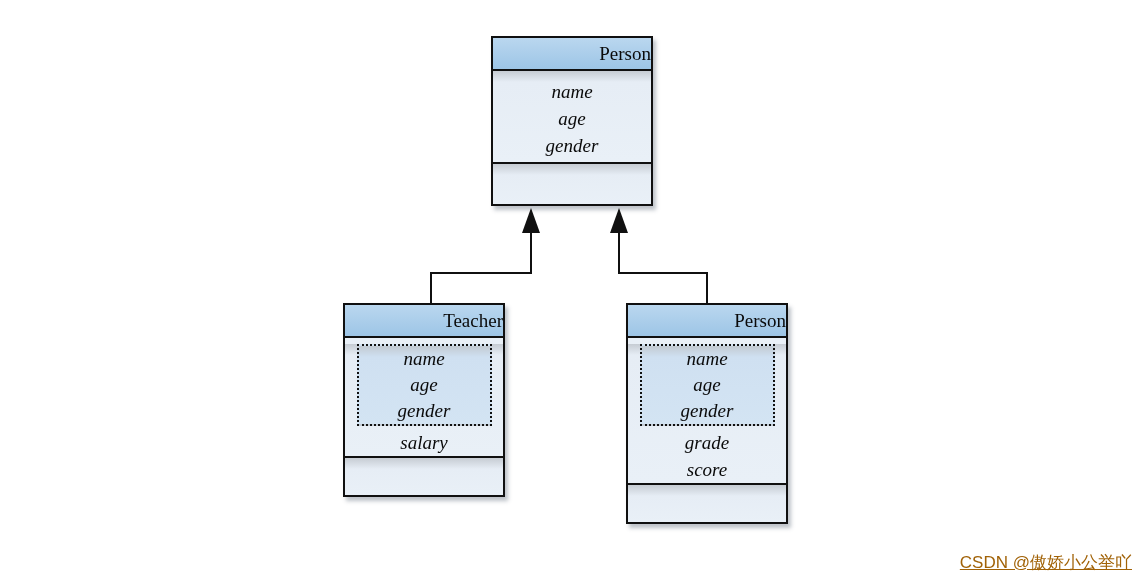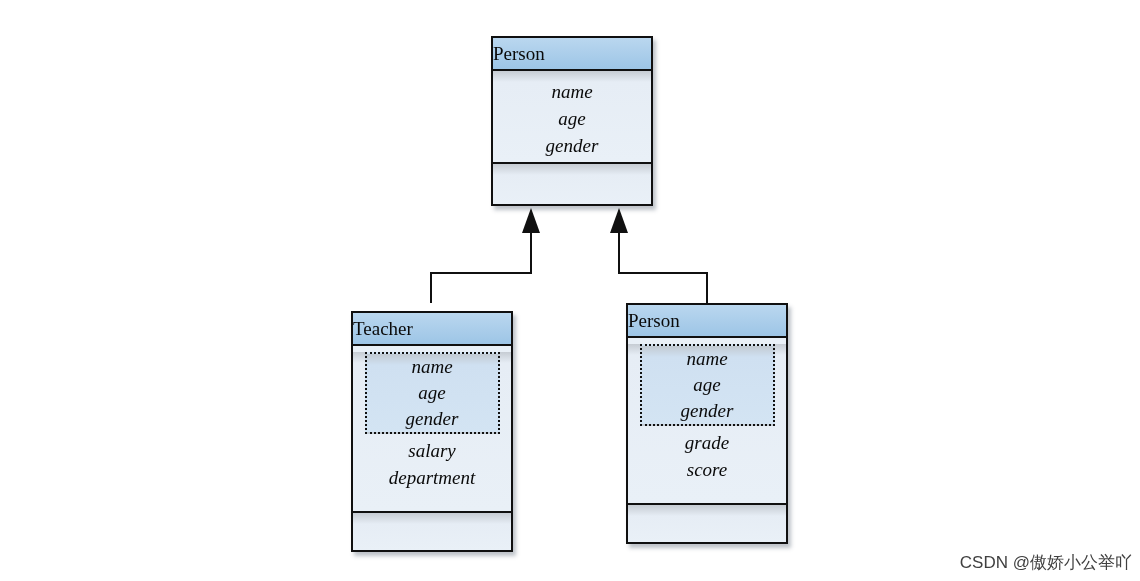--- a/index.html
+++ b/index.html
@@ -7,80 +7,80 @@
     position:relative;width:1140px;height:581px;background:#ffffff;overflow:hidden;
     font-family:"Liberation Serif", serif;color:#0a0a0a;
   }
   .uml-class{
     position:absolute;width:158px;border:2px solid #101010;background:#e9f0f7;
     box-shadow:3px 4px 4px rgba(110,122,136,0.45);
   }
   .uml-header{
     height:31px;line-height:31px;border-bottom:2px solid #101010;
     background:linear-gradient(to bottom,#bad7ef 0%,#9dc5e6 100%);
-    text-align:left;font-size:19px;
+    text-align:right;font-size:19px;
   }
   .uml-attrs{
     border-bottom:2px solid #101010;text-align:center;font-size:19px;
     background:linear-gradient(to bottom,#c6ccd3 0px,#e6edf5 11px,#e9f0f7 100%);
   }
   .uml-attrs.plain{padding:7px 0 3px 0;}
   .attr-line{line-height:27px;font-style:italic;}
   .inherited-box{
     width:131px;margin:6px auto 0 auto;border:2px dotted #111111;
     background:linear-gradient(to bottom,#c2cad2 0px,#cfe0f1 11px,#d3e4f3 100%);
     text-align:center;
   }
   .inherited-box .attr-line{line-height:26px;}
-  .own-attrs{margin-top:3px;padding-bottom:20px;}
+  .own-attrs{margin-top:3px;padding-bottom:0;}
   .uml-empty{
     background:linear-gradient(to bottom,#c6ccd3 0px,#e6edf5 11px,#e9f0f7 100%);
   }
   .edge{position:absolute;background:#101010;}
   .arrowhead{
     position:absolute;width:0;height:0;
     border-left:9px solid transparent;border-right:9px solid transparent;
     border-bottom:25px solid #101010;
   }
   .watermark{
     position:absolute;right:8px;bottom:7px;
-    font-family:"Liberation Sans", sans-serif;font-size:17px;color:#404040;
+    font-family:"Liberation Sans", sans-serif;font-size:17px;color:#a16207;
     text-shadow:1px 1px 0 #ffffff;
+    text-decoration:underline;
   }
 </style>
 </head>
 <body>
 
 <div class="canvas">
 
   <div class="uml-class" style="left:491px;top:36px;">
     <div class="uml-header">
       <span>Person</span>
     </div>
     <div class="uml-attrs plain" style="height:81px;">
       <div class="attr-line">name</div>
       <div class="attr-line">age</div>
       <div class="attr-line">gender</div>
     </div>
     <div class="uml-empty" style="height:40px;"></div>
   </div>
 
-  <div class="uml-class" style="left:351px;top:303px;margin-top:8px;">
+  <div class="uml-class" style="left:343px;top:303px;">
     <div class="uml-header">
       <span>Teacher</span>
     </div>
     <div class="uml-attrs">
       <div class="inherited-box">
         <div class="attr-line">name</div>
         <div class="attr-line">age</div>
         <div class="attr-line">gender</div>
       </div>
       <div class="own-attrs">
         <div class="attr-line">salary</div>
-        <div class="attr-line">department</div>
       </div>
     </div>
     <div class="uml-empty" style="height:37px;"></div>
   </div>
 
   <div class="uml-class" style="left:626px;top:303px;">
     <div class="uml-header">
       <span>Person</span>
     </div>
     <div class="uml-attrs">

